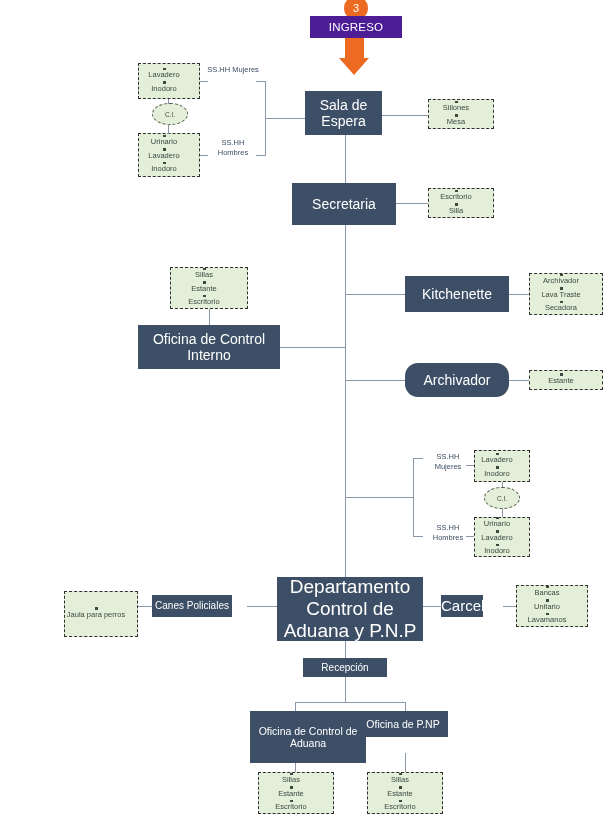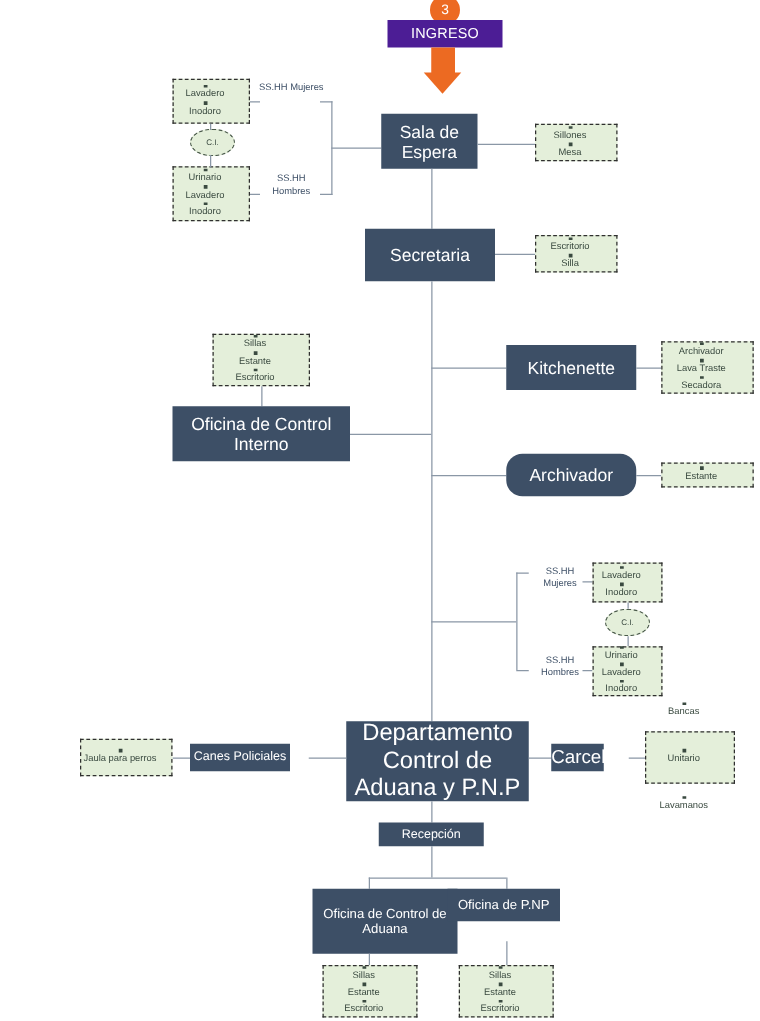--- a/index.html
+++ b/index.html
@@ -266,33 +266,33 @@
 
   <div class="navy" style="left:277px;top:577px;width:146px;height:64px;font-size:19px;">
     <span>Departamento Control de Aduana y P.N.P</span>
   </div>
 
   <div class="ln lnh" style="left:247px;top:606px;width:30px;"></div>
   <div class="navy" style="left:152px;top:595px;width:80px;height:22px;font-size:10px;">
     <span>Canes Policiales</span>
   </div>
   <div class="ln lnh" style="left:138px;top:606px;width:14px;"></div>
-  <div class="green" style="left:64px;top:591px;width:74px;height:30px;">
+  <div class="green" style="left:64px;top:591px;width:74px;height:46px;">
     <div class="row">
         <i class="bul"></i>
         <span class="txt">Jaula para perros</span>
       </div>
   </div>
 
   <div class="ln lnh" style="left:423px;top:606px;width:18px;"></div>
   <div class="navy" style="left:441px;top:595px;width:42px;height:22px;font-size:15px;">
     <span>Carceletas</span>
   </div>
   <div class="ln lnh" style="left:503px;top:606px;width:13px;"></div>
-  <div class="green" style="left:516px;top:585px;width:72px;height:42px;gap:24px;">
+  <div class="green" style="left:516px;top:585px;width:72px;height:42px;">
     <div class="row">
         <i class="bul"></i>
         <span class="txt">Bancas</span>
       </div>
     <div class="row">
         <i class="bul"></i>
         <span class="txt">Unitario</span>
       </div>
     <div class="row">
         <i class="bul"></i>

